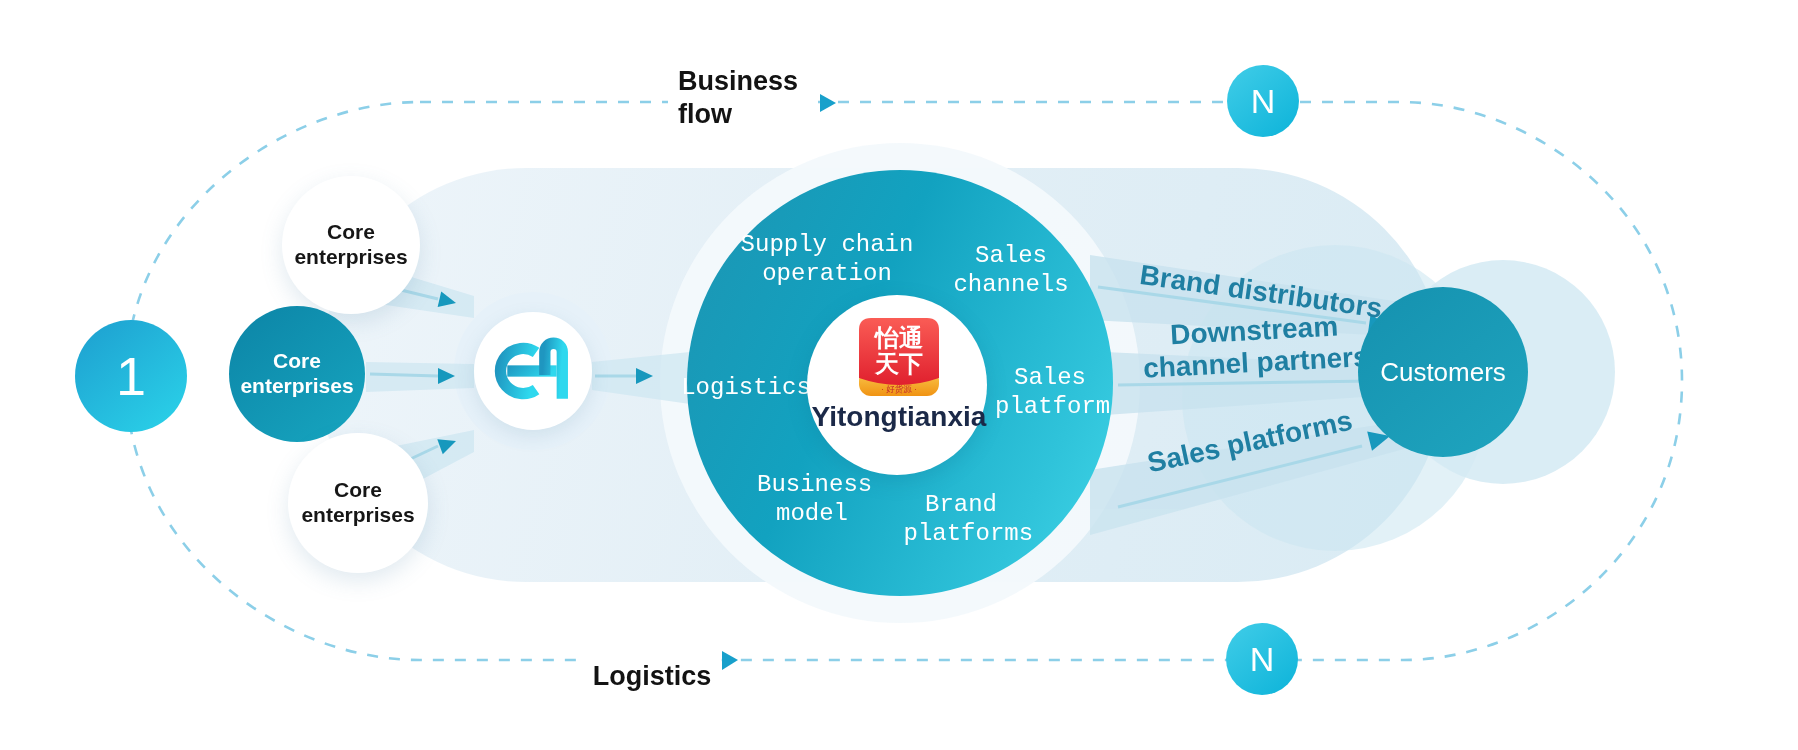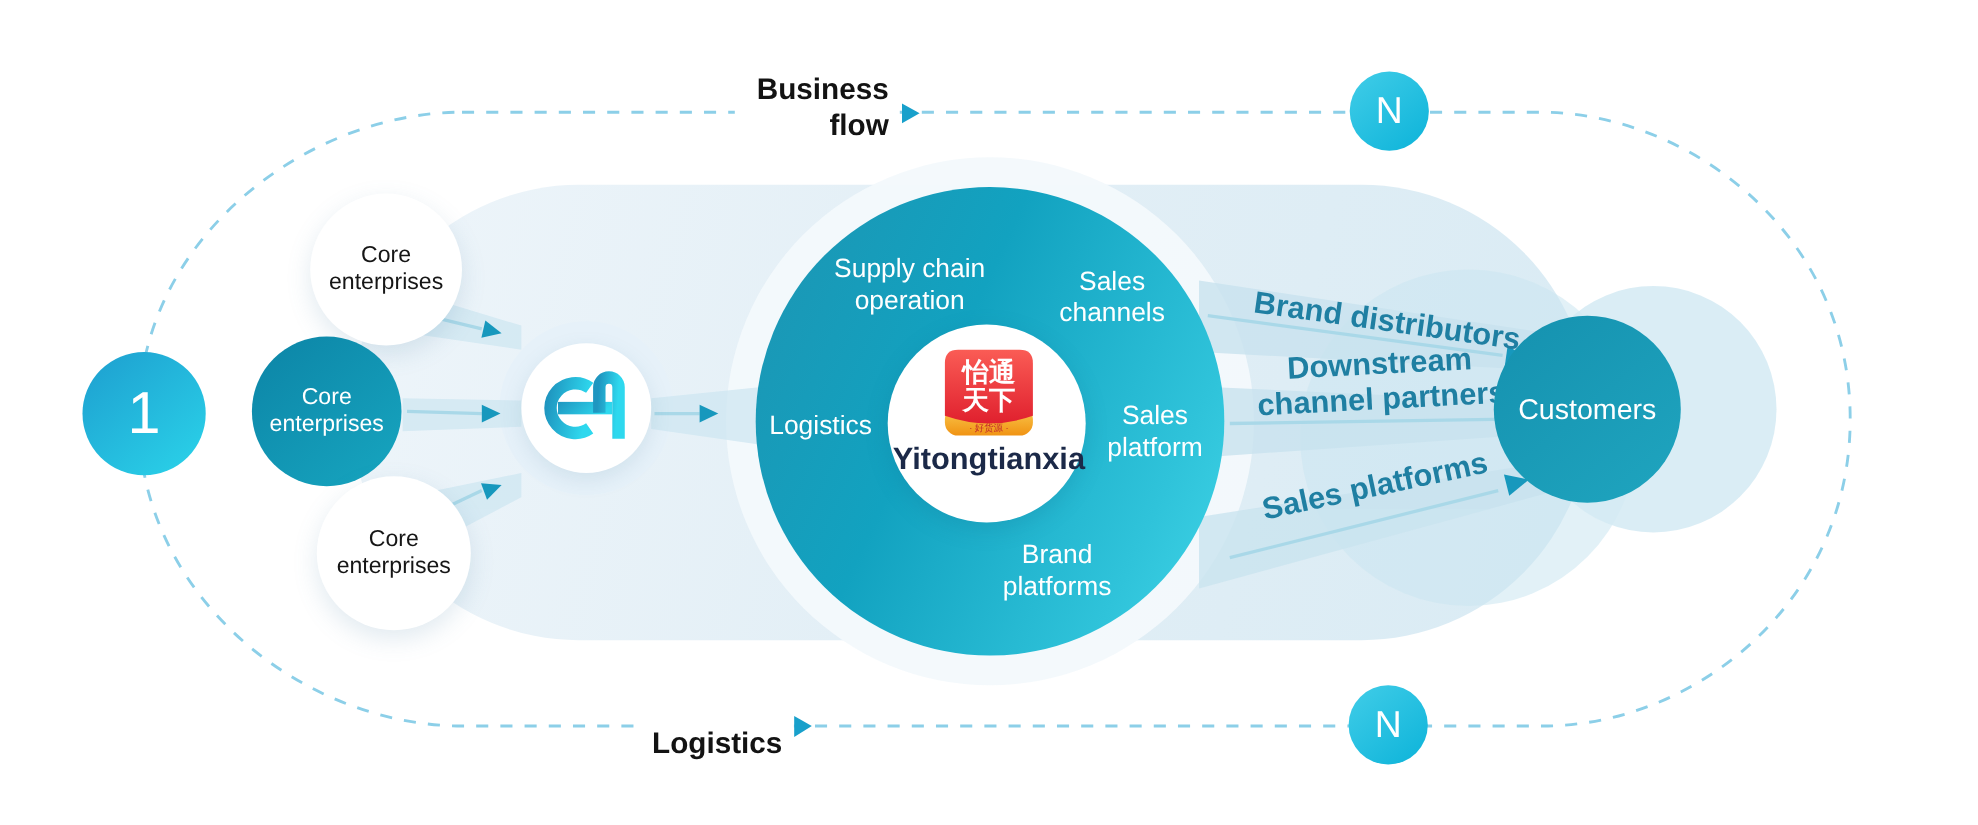--- a/index.html
+++ b/index.html
@@ -14,43 +14,43 @@
   .big-halo{left:660px;top:143px;width:480px;height:480px;background:rgba(243,249,252,.95);}
   .ea-halo{left:454px;top:292px;width:158px;height:158px;background:#e6f1f9;}
   .cust-halo{left:1391px;top:260px;width:224px;height:224px;background:rgba(212,234,243,.85);}
   
   .node-one{left:75px;top:320px;width:112px;height:112px;
     background:linear-gradient(140deg,#1d9ecf,#2bd4ea);color:#fff;font-size:54px;font-weight:500;}
   .n-node{width:72px;height:72px;background:linear-gradient(140deg,#41cde8,#0cb3d9);
     color:#fff;font-size:34px;font-weight:500;}
   .n-top{left:1227px;top:65px;}
   .n-bottom{left:1226px;top:623px;}
-  .core{font-size:21px;line-height:1.18;font-weight:400;}
+  .core{font-size:21px;line-height:1.18;font-weight:700;}
   .core-white{background:#fff;color:#161616;box-shadow:0 8px 22px rgba(90,140,170,.18);}
   .core-top{left:282px;top:176px;width:138px;height:138px;}
   .core-mid{left:229px;top:306px;width:136px;height:136px;
     background:linear-gradient(140deg,#0c84a6,#17a6c0);color:#fff;}
   .core-bottom{left:288px;top:433px;width:140px;height:140px;}
   .ea-circle{left:474px;top:312px;width:118px;height:118px;background:#fff;
     box-shadow:0 6px 18px rgba(90,140,170,.15);}
   .big-circle{left:687px;top:170px;width:426px;height:426px;
     background:linear-gradient(115deg,#1d95b3 0%,#12a2c0 40%,#2fc3da 80%,#41d6e8 100%);}
   .inner-circle{left:807px;top:295px;width:180px;height:180px;background:#fff;
     box-shadow:0 6px 20px rgba(20,110,140,.22);}
   .customers{left:1358px;top:287px;width:170px;height:170px;
     background:linear-gradient(140deg,#1591af,#1fa5bf);color:#fff;font-size:26px;font-weight:500;}
   
   .cap{position:absolute;transform:translate(-50%,-50%);color:#fff;font-size:24px;
-    line-height:1.2;font-weight:500;text-align:center;}
+    line-height:1.2;font-weight:500;text-align:center;font-family:Liberation Mono, monospace;}
   
   .chan{position:absolute;color:#1f7fa2;font-size:28px;font-weight:700;text-align:center;
     line-height:1.15;white-space:nowrap;}
   
   .flow-label{position:absolute;transform:translate(-50%,-50%);background:#fff;
-    color:#131313;font-size:27px;font-weight:700;text-align:right;line-height:1.22;padding:2px 10px;}
+    color:#131313;font-size:27px;font-weight:700;text-align:left;line-height:1.22;padding:2px 10px;}
   .brand-name{position:absolute;left:899px;top:417px;transform:translate(-50%,-50%);
     color:#1b2948;font-size:28px;font-weight:700;white-space:nowrap;}
   svg.overlay{position:absolute;left:0;top:0;z-index:3;}
   .z1{z-index:1}.z2{z-index:2}.z4{z-index:4}.z5{z-index:5}.z6{z-index:6}
 </style>
 </head>
 <body>
 
 <div class="stage">
 
@@ -135,20 +135,21 @@
       <rect x="13" y="29.5" width="48" height="11" fill="url(#eag)"></rect>
       <path d="M49.5 39 L49.5 16.5 A8.5 8.5 0 0 1 66.5 16.5 L66.5 62" fill="none" stroke="url(#eag)" stroke-width="11"></path>
     </svg>
   </div>
 
   <div class="circle big-circle z4"></div>
   <div class="cap z5" style="left:827px;top:260px;width:175px">Supply chain operation</div>
   <div class="cap z5" style="left:1011px;top:271px;width:120px">Sales channels</div>
   <div class="cap z5" style="left:746px;top:388px;white-space:nowrap">Logistics</div>
   <div class="cap z5" style="left:1050px;top:393px;width:110px">Sales platform</div>
+  <div class="cap z5" style="left:812px;top:500px;width:110px">Business model</div>
   <div class="cap z5" style="left:961px;top:520px;width:115px">Brand platforms</div>
 
   <div class="circle inner-circle z5"></div>
   <svg class="abs z6" style="left:857px;top:317px" width="84" height="80" viewBox="0 0 84 80">
     <defs>
       <linearGradient id="redg" x1="0" y1="0" x2="0" y2="1">
         <stop offset="0" stop-color="#fa5c55"></stop>
           <stop offset="1" stop-color="#e0202e"></stop>
       </linearGradient>
       <linearGradient id="goldg" x1="0" y1="0" x2="0" y2="1">

